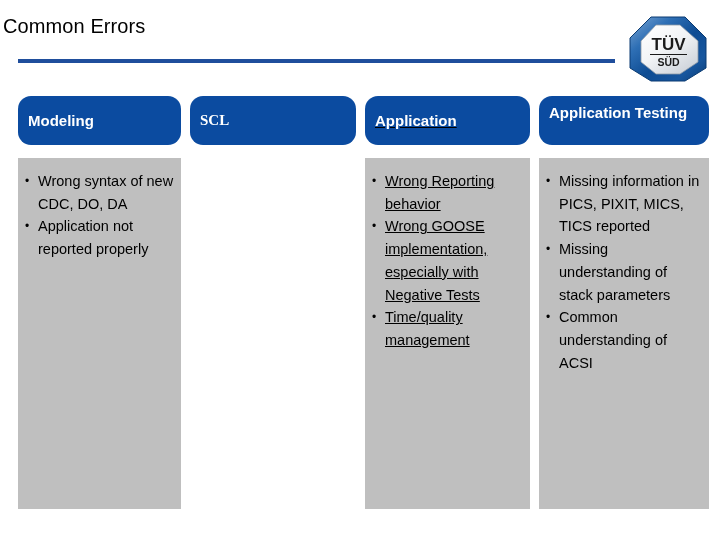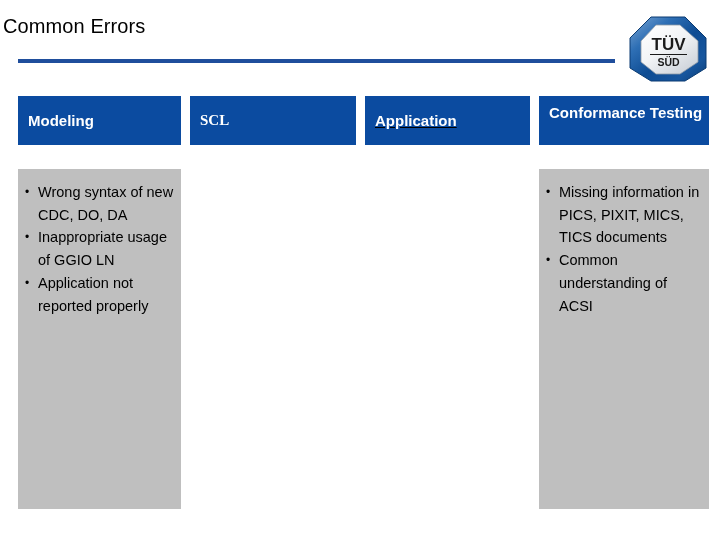--- a/index.html
+++ b/index.html
@@ -73,32 +73,33 @@
     background: #0B4BA0;
     color: #ffffff;
     font-weight: bold;
     font-size: 15px;
     line-height: 19px;
     padding: 8px 0 8px 10px;
     height: 49px;
     box-sizing: border-box;
     display: flex;
     align-items: center;
+    border-radius: 13px;
   }
   .col-header.two-line {
     align-items: flex-start;
     padding-top: 7px;
   }
 
   .col-body {
     background: #BFBFBF;
     flex: 1 1 auto;
     padding: 12px 6px 8px 6px;
     box-sizing: border-box;
-    margin-top: 24px;
+    margin-top: 13px;
   }
 
   ul.bullets {
     list-style: none;
     margin: 0;
     padding: 0;
   }
   ul.bullets li {
     position: relative;
     padding-left: 14px;
@@ -148,37 +149,44 @@
   </svg>
 </div>
 
 <div id="errors-table">
 
   <div class="col col-1">
     <div class="col-header">Modeling</div>
     <div class="col-body">
       <ul class="bullets">
         <li>Wrong syntax of new CDC, DO, DA</li>
-        <li>Inappropriate usage of GGIO LN</li>
         <li>Application not reported properly</li>
       </ul>
     </div>
   </div>
 
   <div class="col col-2">
     <div class="col-header">SCL</div>
   </div>
 
   <div class="col col-3">
     <div class="col-header">Application</div>
+    <div class="col-body">
+      <ul class="bullets">
+        <li>Wrong Reporting behavior</li>
+        <li>Wrong GOOSE implementation, especially with Negative Tests</li>
+        <li>Time/quality management</li>
+      </ul>
+    </div>
   </div>
 
   <div class="col col-4">
-    <div class="col-header two-line">Conformance Testing</div>
+    <div class="col-header two-line">Application Testing</div>
     <div class="col-body">
       <ul class="bullets">
-        <li>Missing information in PICS, PIXIT, MICS, TICS documents</li>
+        <li>Missing information in PICS, PIXIT, MICS, TICS reported</li>
+        <li>Missing understanding of stack parameters</li>
         <li>Common understanding of ACSI</li>
       </ul>
     </div>
   </div>
 
 </div>
 
 </body></html>

